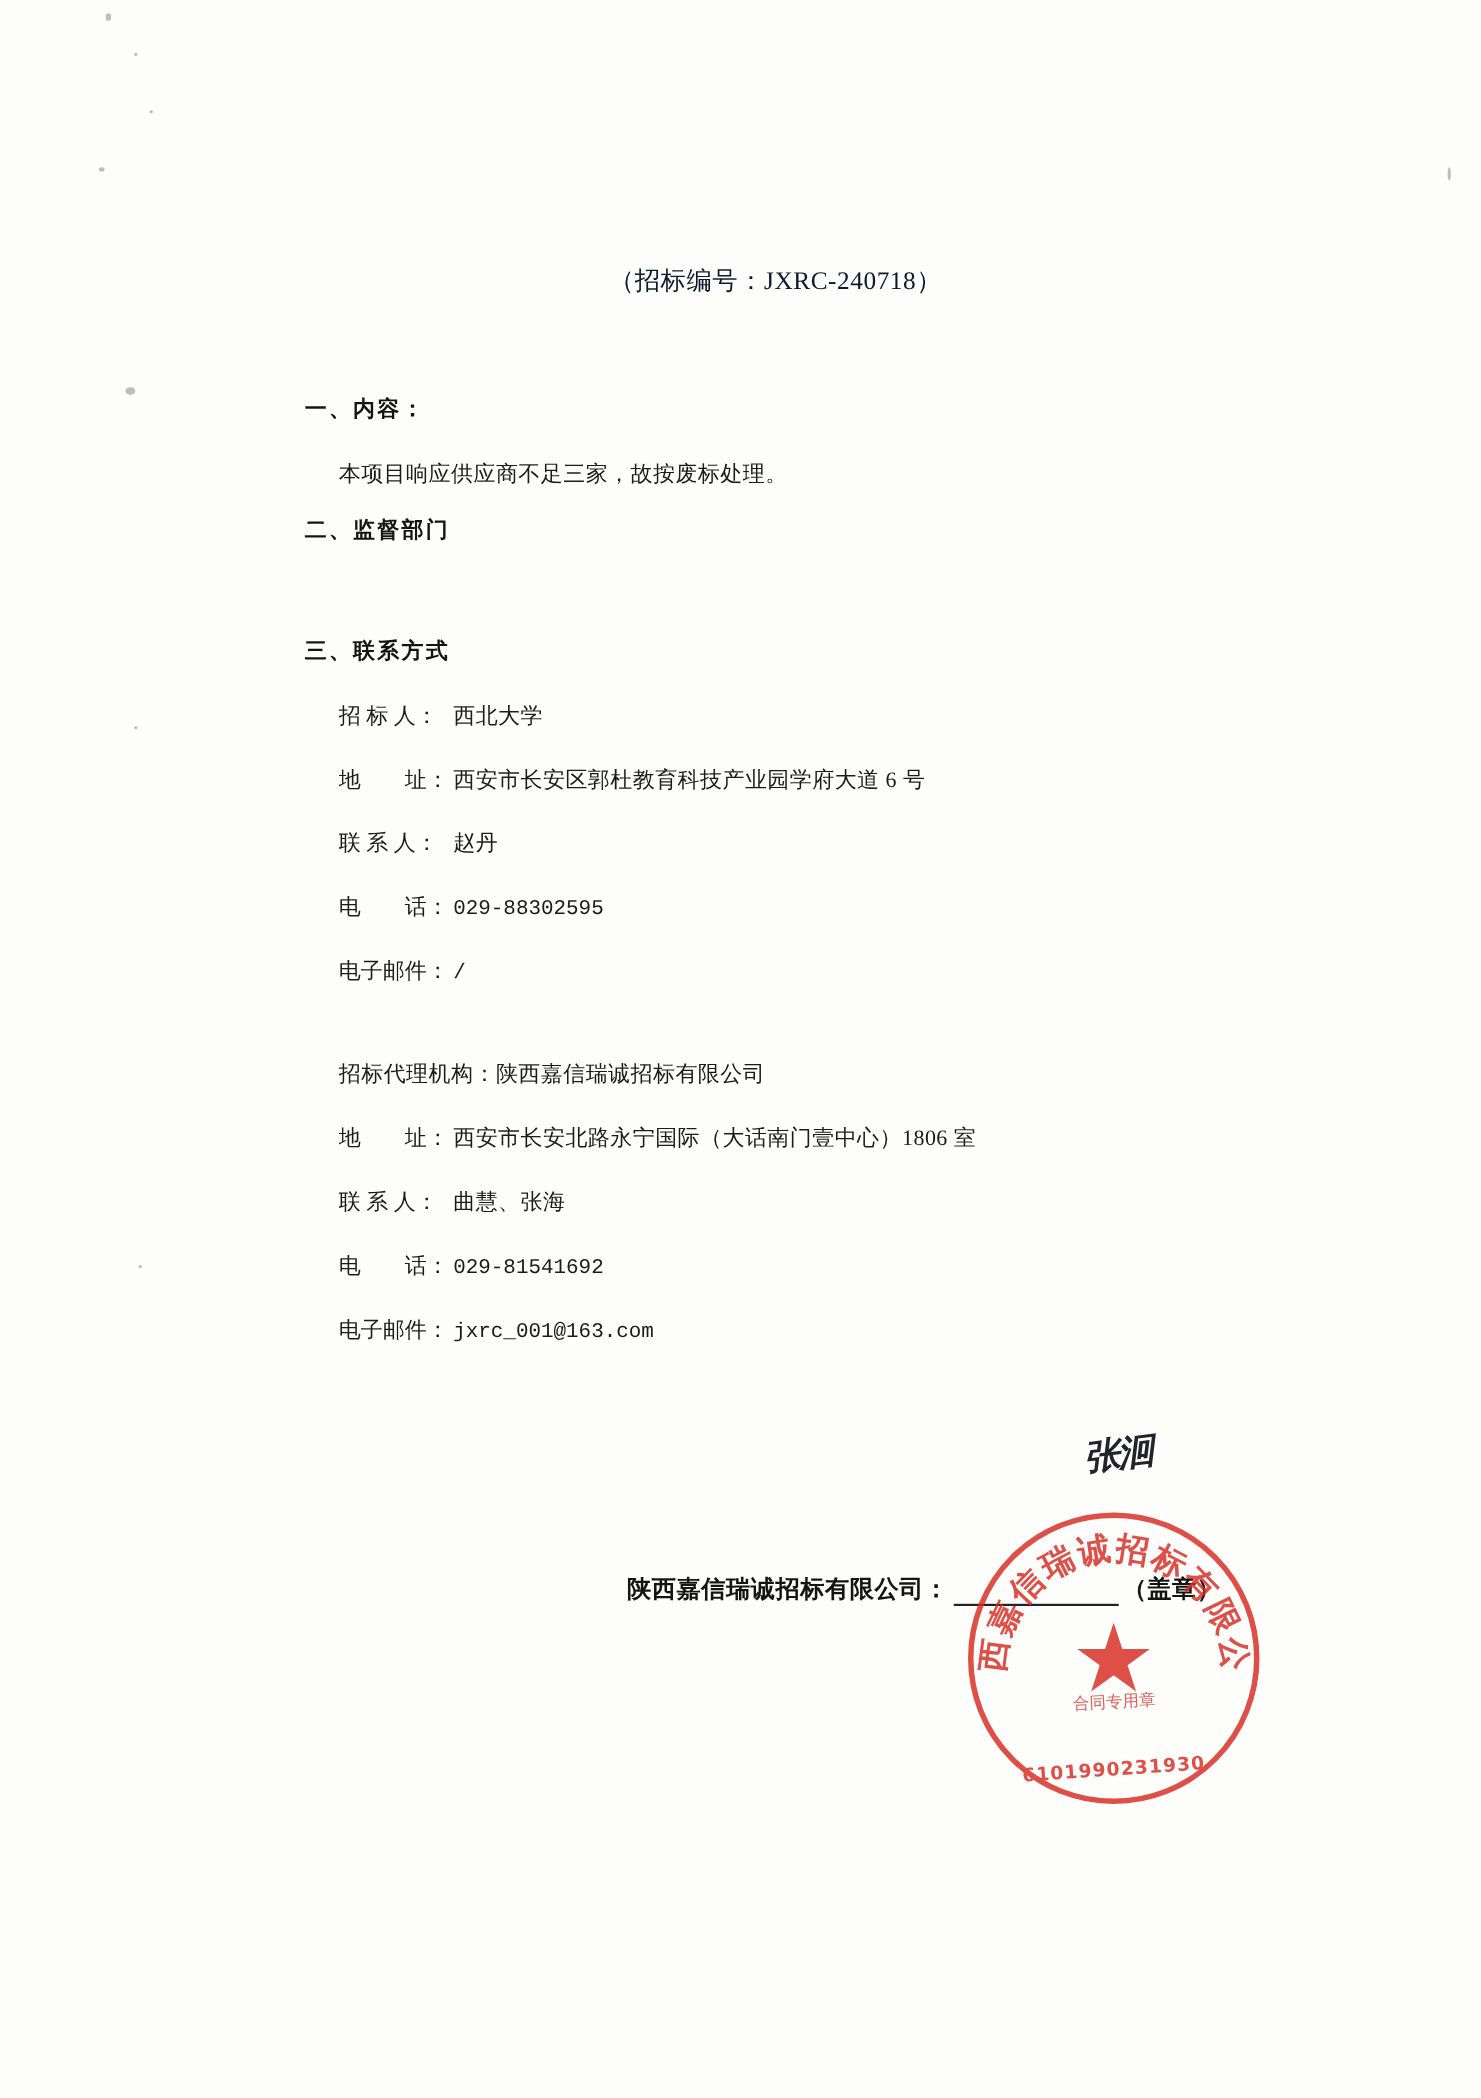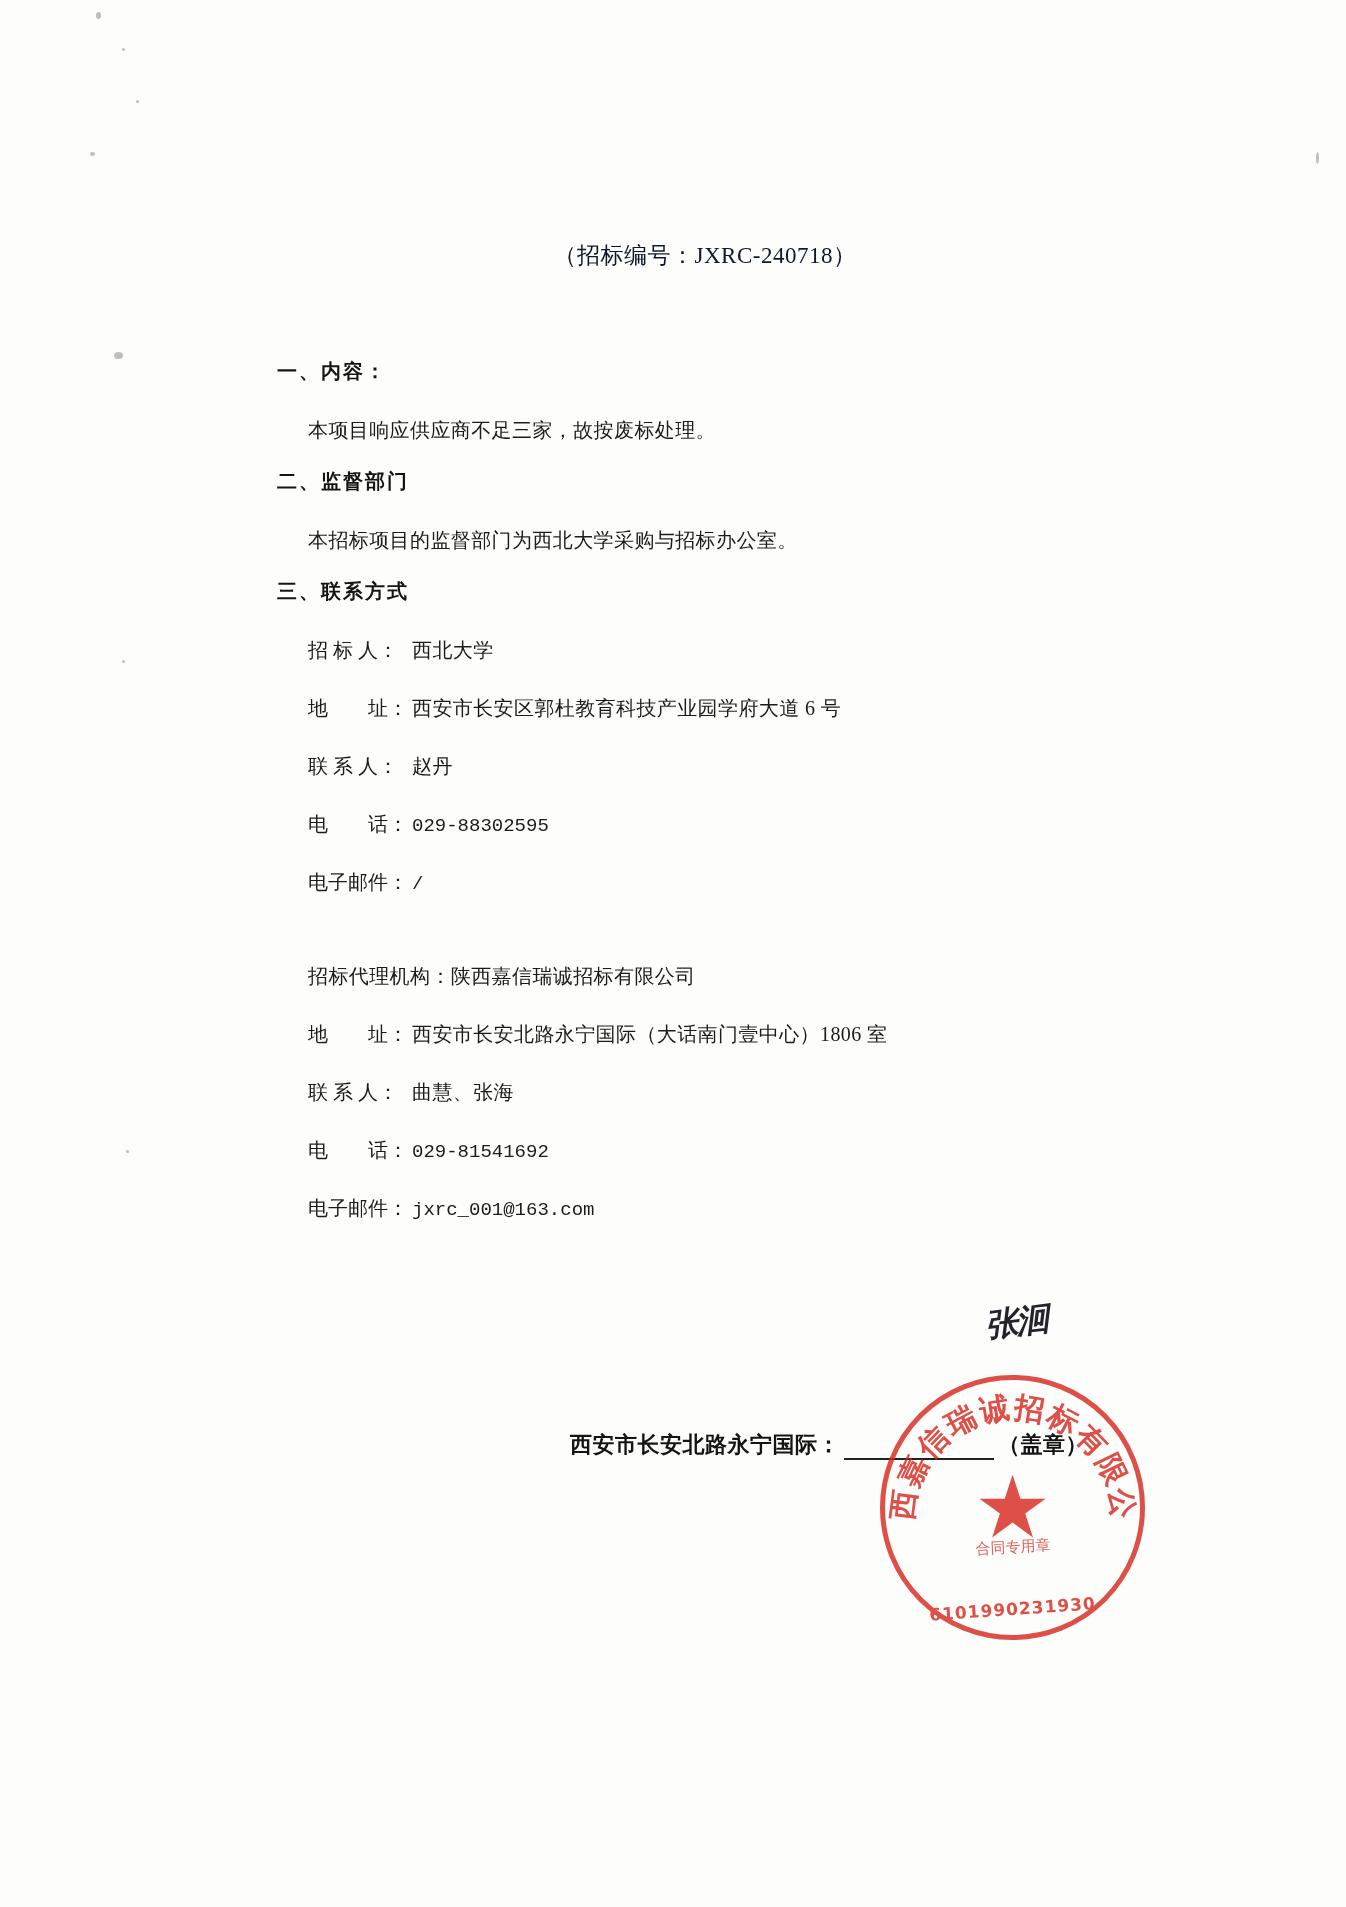--- a/index.html
+++ b/index.html
@@ -182,21 +182,20 @@
   <div class="speckle" style="left:122px; top:660px; width:3px;  height:3px;"></div>
   <div class="speckle" style="left:126px; top:1150px;width:3px;  height:3px;"></div>
   <div class="speckle" style="left:1316px;top:152px; width:3px;  height:12px;"></div>
 
   <div class="doc-subtitle">（招标编号：JXRC-240718）</div>
 
   <div class="section-heading" style="left:277px; top:358px;">一、内容：</div>
   <div class="body-line" style="left:308px; top:417px;">本项目响应供应商不足三家，故按废标处理。</div>
 
   <div class="section-heading" style="left:277px; top:468px;">二、监督部门</div>
-  <div class="body-line" style="left:308px; top:527px;">本招标项目的监督部门为西北大学采购与招标办公室。</div>
 
   <div class="section-heading" style="left:277px; top:578px;">三、联系方式</div>
 
   <div class="body-line" style="left:308px; top:637px;">
     <span class="kv-label">招 标 人：</span><span>西北大学</span>
   </div>
   <div class="body-line" style="left:308px; top:695px;">
     <span class="kv-label">地　　址：</span><span>西安市长安区郭杜教育科技产业园学府大道 6 号</span>
   </div>
   <div class="body-line" style="left:308px; top:753px;">
@@ -222,21 +221,21 @@
     <span class="kv-label">电　　话：</span><span class="mono">029-81541692</span>
   </div>
   <div class="body-line" style="left:308px; top:1195px;">
     <span class="kv-label">电子邮件：</span><span class="mono">jxrc_001@163.com</span>
   </div>
 
 
   <div class="signature-script">张洄</div>
 
   <div class="sign-line" style="left:570px; top:1430px;">
-    <span>西安市长安北路永宁国际：</span><span class="blank-rule"></span><span>（盖章）</span>
+    <span>陕西嘉信瑞诚招标有限公司：</span><span class="blank-rule"></span><span>（盖章）</span>
   </div>
 
   <div class="seal">
     <svg class="seal-arc" viewBox="0 0 250 250">
       <defs>
         <path id="arcpath" d="M 25,135 A 100,100 0 0 1 225,135" fill="none"></path>
       </defs>
       <text><textPath href="#arcpath" startOffset="50%" text-anchor="middle">陕西嘉信瑞诚招标有限公司</textPath></text>
     </svg>
     <div class="seal-star">★</div>

